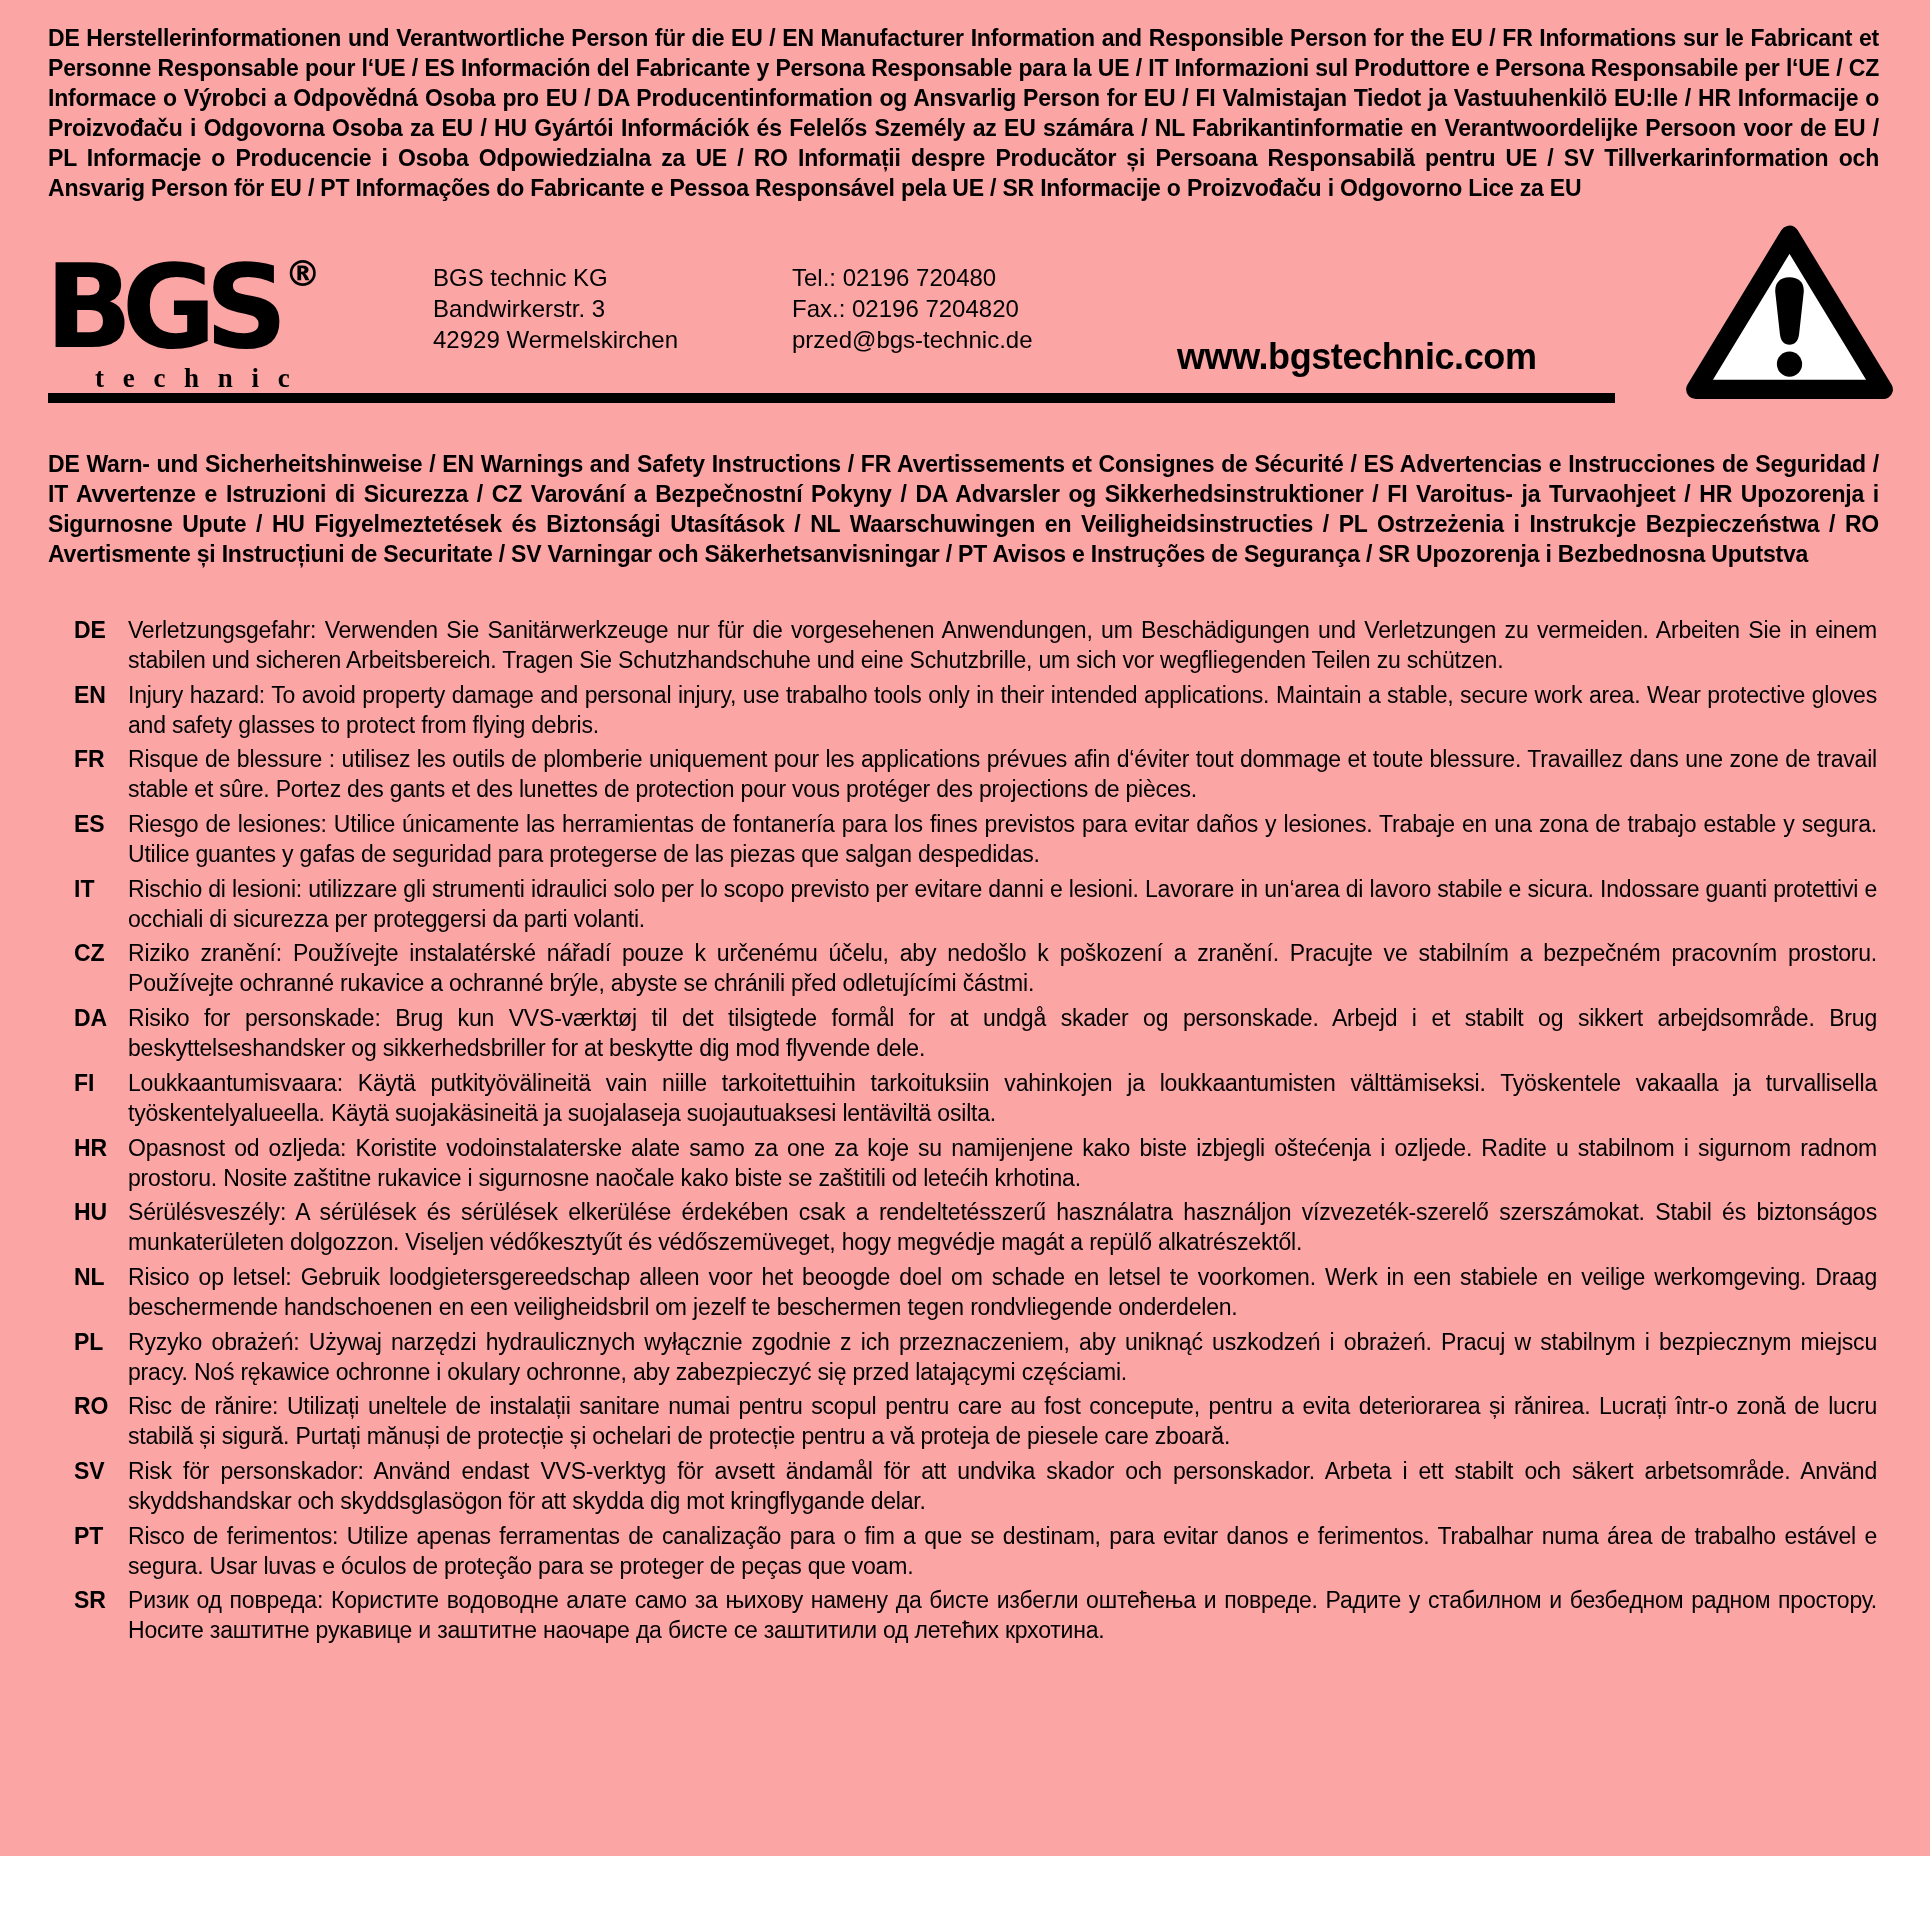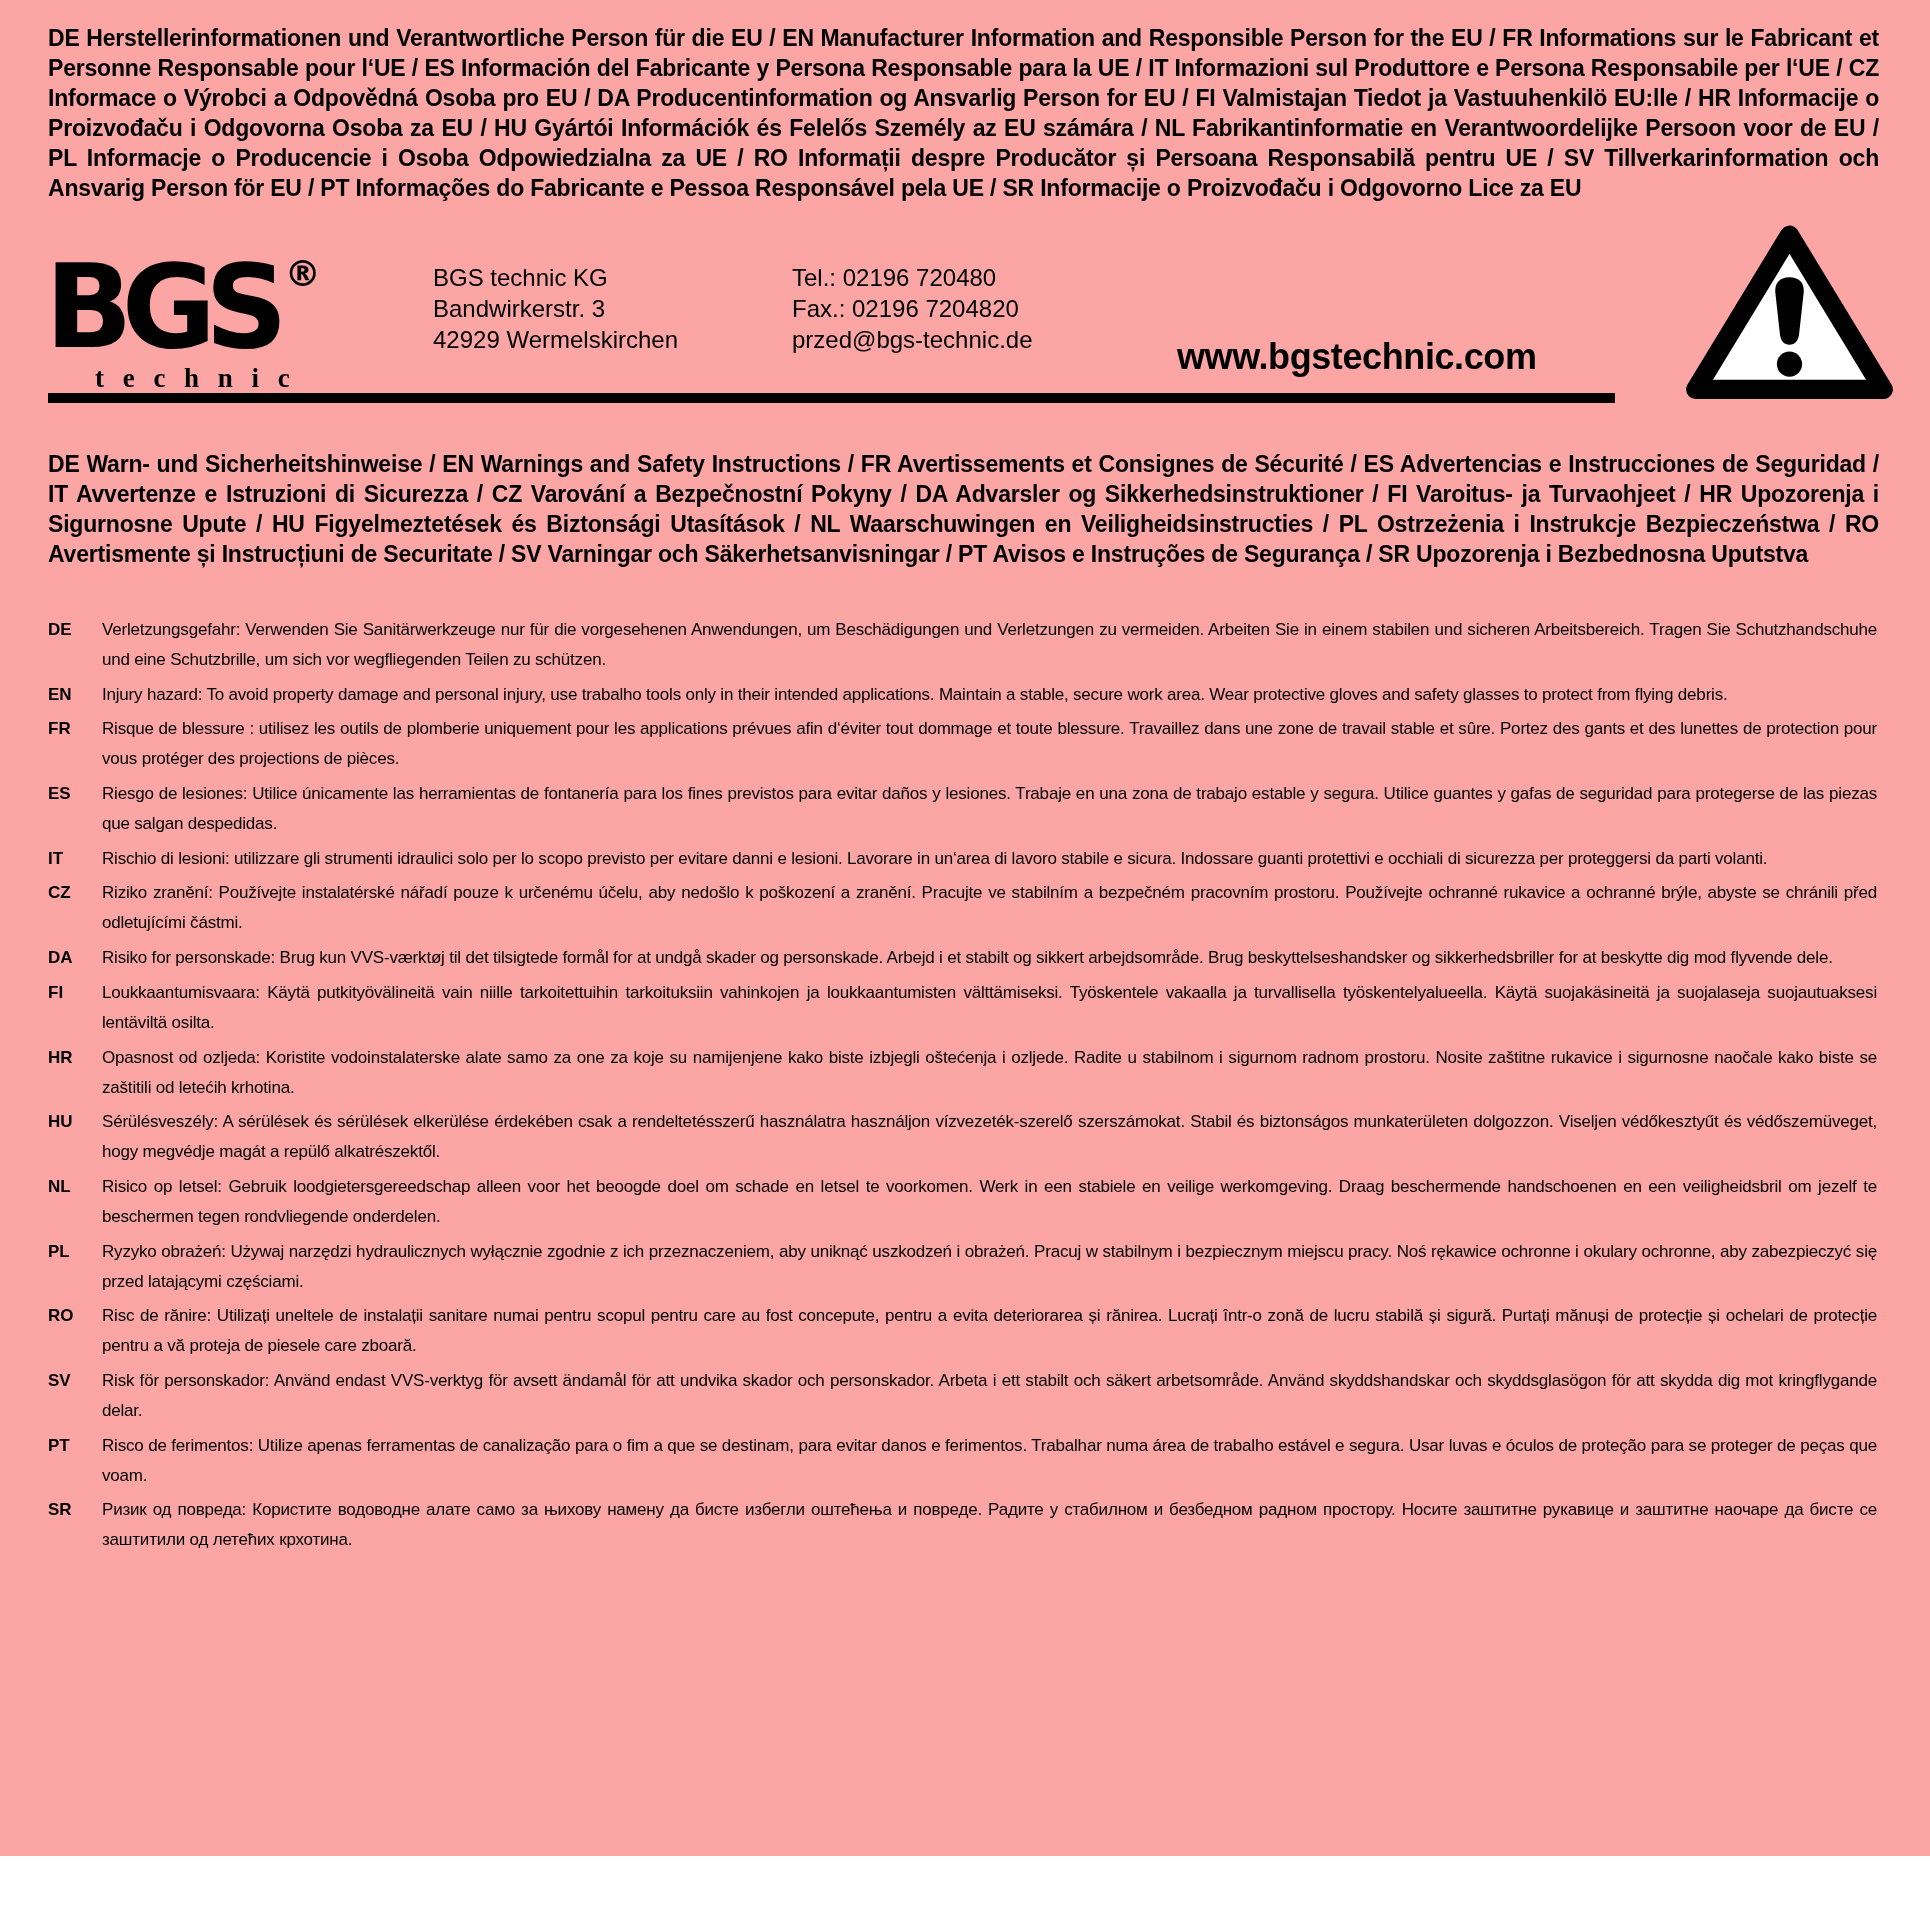--- a/index.html
+++ b/index.html
@@ -42,21 +42,21 @@
 
   
   .safety-head {
     position: absolute; left: 48px; top: 449px; width: 1831px;
     font-size: 23px; line-height: 30px; font-weight: 700;
     text-align: justify; letter-spacing: -0.2px;
   }
 
   
   .safety-list { position: absolute; left: 48px; top: 615px; width: 1829px; }
-  .item { display: flex; margin-bottom: 4.7px; font-size: 17px; line-height: 30px; }
+  .item { display: flex; margin-bottom: 4.7px; font-size: 23px; line-height: 30px; margin-left: 26px; }
   .item .code { flex: none; width: 54px; font-weight: 700; }
   .item .text { flex: 1; text-align: justify; letter-spacing: -0.2px; }
 </style>
 </head>
 <body>
 
 <div class="sheet">
 
   <div class="manufacturer">DE Herstellerinformationen und Verantwortliche Person für die EU / EN Manufacturer Information and Responsible Person for the EU / FR Informations sur le Fabricant et Personne Responsable pour l‘UE / ES Información del Fabricante y Persona Responsable para la UE / IT Informazioni sul Produttore e Persona Responsabile per l‘UE / CZ Informace o Výrobci a Odpovědná Osoba pro EU / DA Producentinformation og Ansvarlig Person for EU / FI Valmistajan Tiedot ja Vastuuhenkilö EU:lle / HR Informacije o Proizvođaču i Odgovorna Osoba za EU / HU Gyártói Információk és Felelős Személy az EU számára / NL Fabrikantinformatie en Verantwoordelijke Persoon voor de EU / PL Informacje o Producencie i Osoba Odpowiedzialna za UE / RO Informații despre Producător și Persoana Responsabilă pentru UE / SV Tillverkarinformation och Ansvarig Person för EU / PT Informações do Fabricante e Pessoa Responsável pela UE / SR Informacije o Proizvođaču i Odgovorno Lice za EU</div>
 

